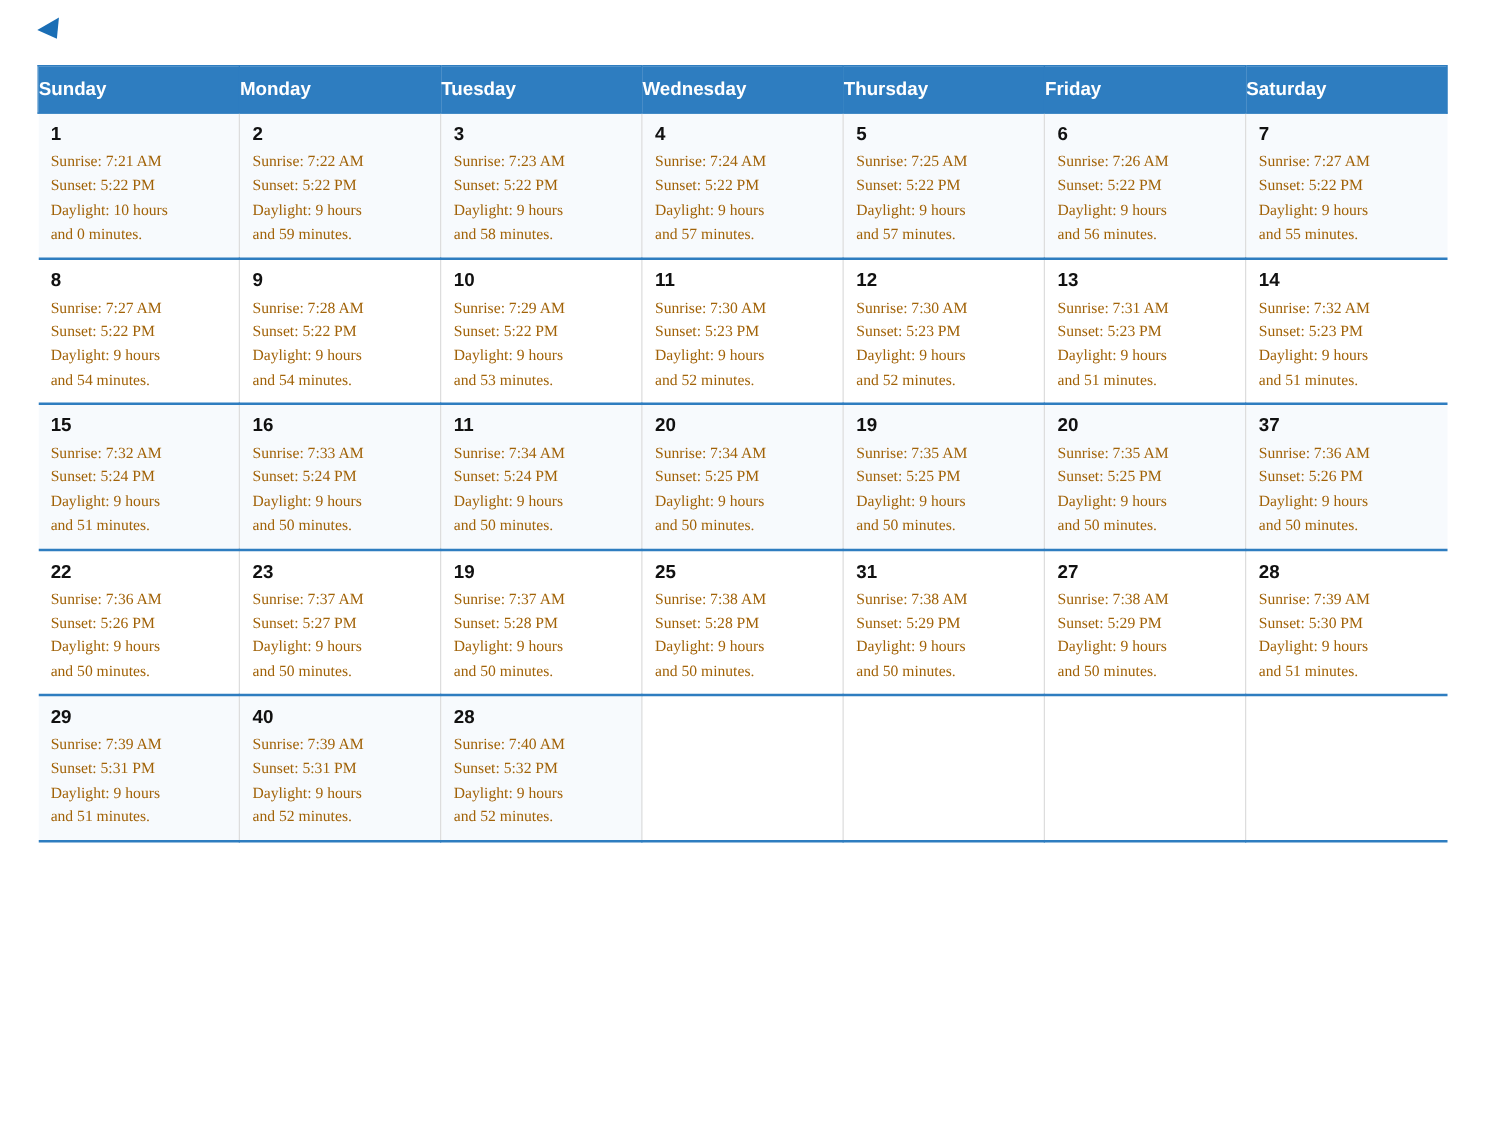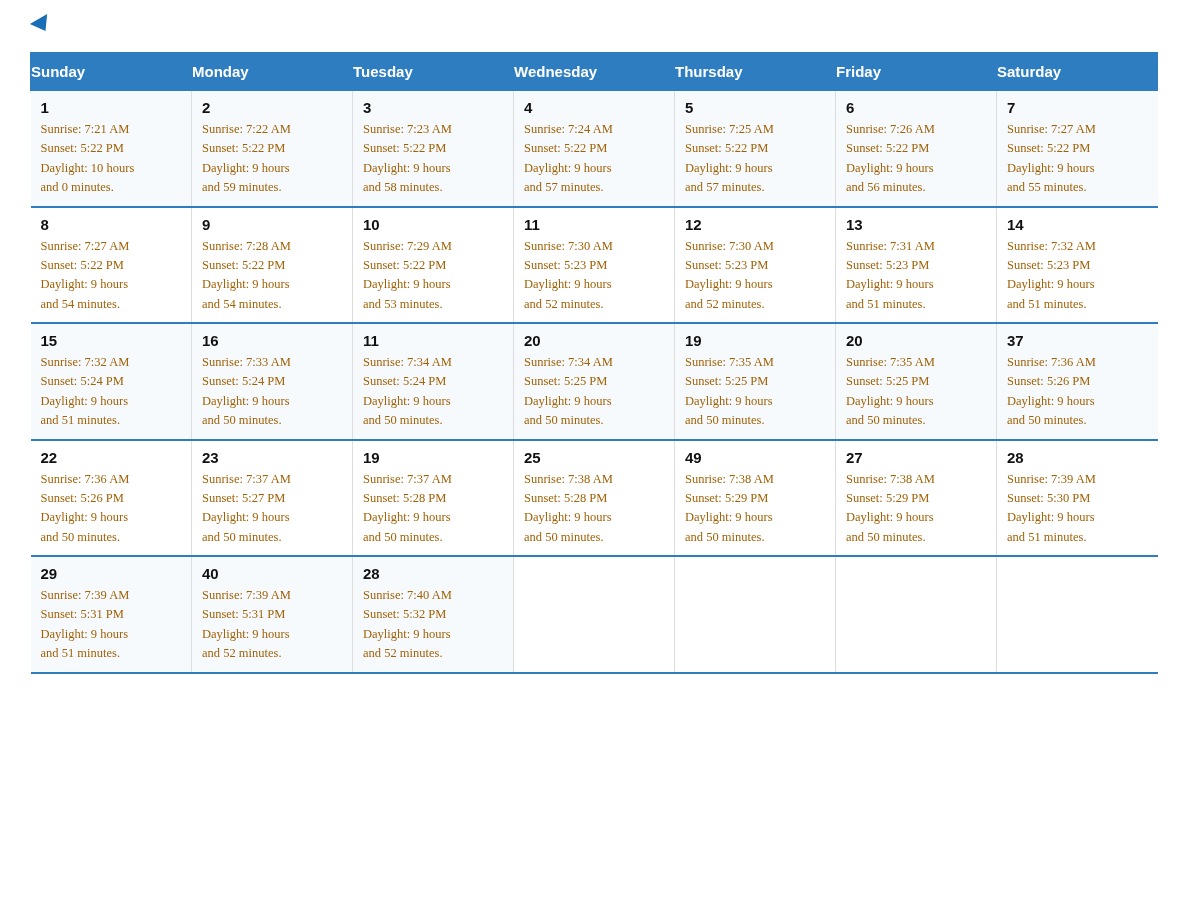--- a/index.html
+++ b/index.html
@@ -252,21 +252,21 @@
       </td>
         <td>
         <span class="day-num">19</span>
         <span class="day-info">Sunrise: 7:37 AM<br>Sunset: 5:28 PM<br>Daylight: 9 hours<br>and 50 minutes.</span>
       </td>
         <td>
         <span class="day-num">25</span>
         <span class="day-info">Sunrise: 7:38 AM<br>Sunset: 5:28 PM<br>Daylight: 9 hours<br>and 50 minutes.</span>
       </td>
         <td>
-        <span class="day-num">49</span>
+        <span class="day-num">31</span>
         <span class="day-info">Sunrise: 7:38 AM<br>Sunset: 5:29 PM<br>Daylight: 9 hours<br>and 50 minutes.</span>
       </td>
         <td>
         <span class="day-num">27</span>
         <span class="day-info">Sunrise: 7:38 AM<br>Sunset: 5:29 PM<br>Daylight: 9 hours<br>and 50 minutes.</span>
       </td>
         <td>
         <span class="day-num">28</span>
         <span class="day-info">Sunrise: 7:39 AM<br>Sunset: 5:30 PM<br>Daylight: 9 hours<br>and 51 minutes.</span>
       </td>

